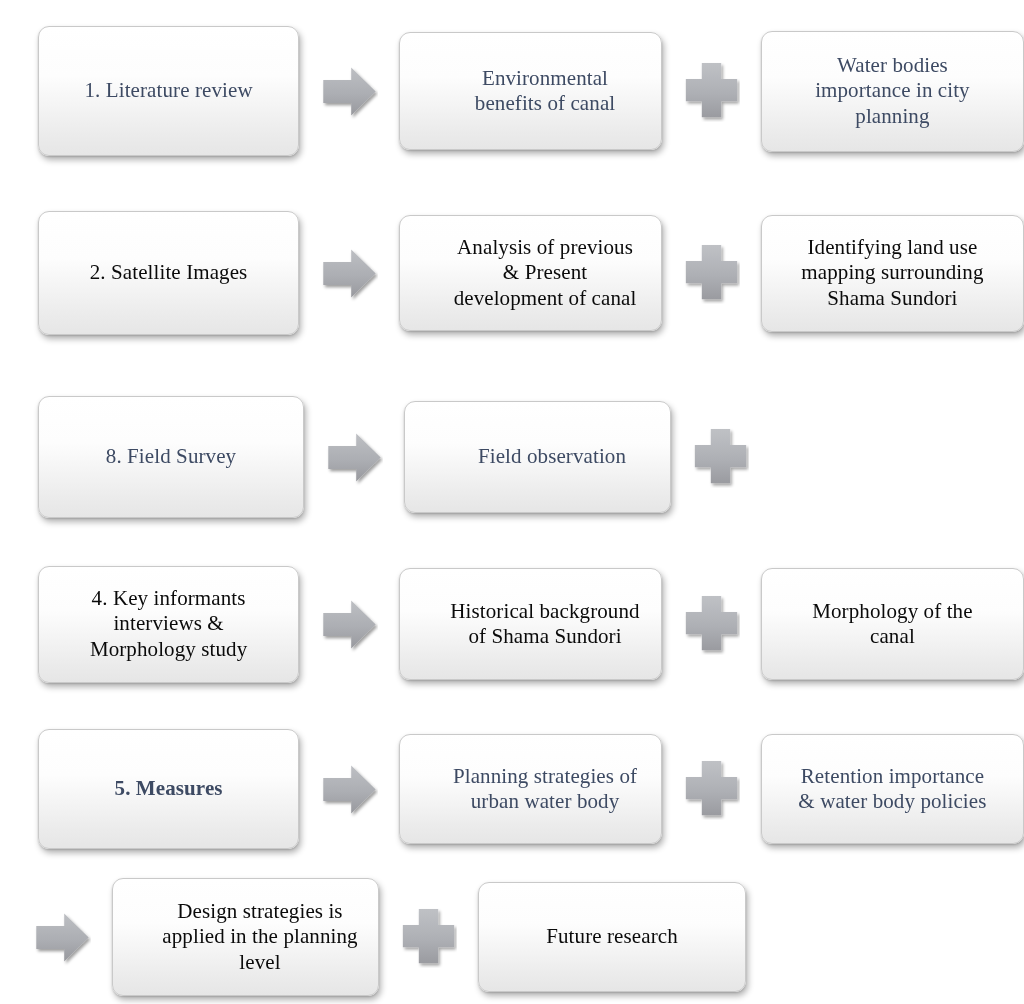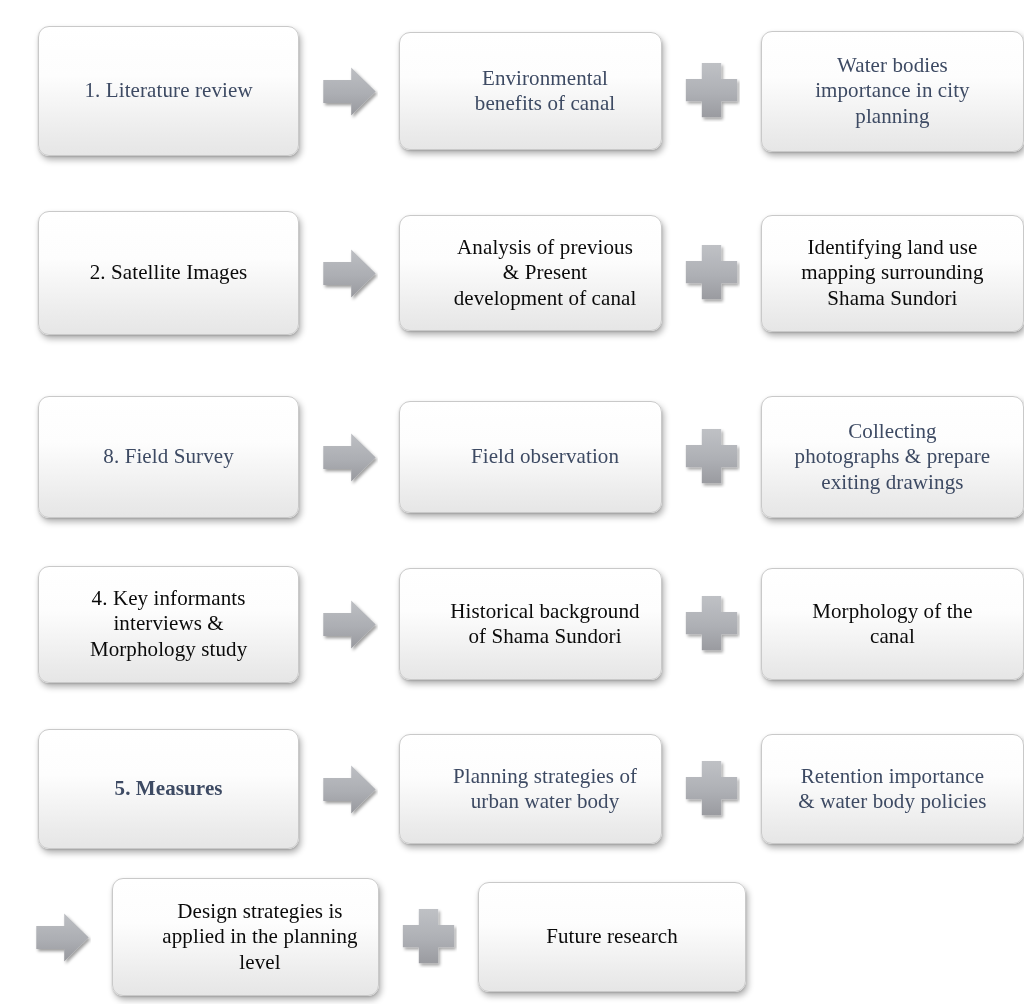--- a/index.html
+++ b/index.html
@@ -189,25 +189,20 @@
       </svg>
     </div>
     <div class="box box-mid ink-blue" style="height:112px;">
       <span class="label">Field observation</span>
     </div>
     <div class="conn conn-cross">
       <svg class="cross-shape" viewBox="0 0 100 108">
         <path d="M33,5 L67,5 L67,33 L95,33 L95,72 L67,72 L67,100 L33,100 L33,72 L5,72 L5,33 L33,33 Z" fill="url(#cgrad1)" filter="url(#cshadow1)"></path>
       </svg>
     </div>
-    <div class="box box-right ink-blue" style="height:122px;">
-      <span class="label">Collecting
-photographs &amp; prepare
-exiting drawings</span>
-    </div>
   </div>
 
   <div class="row" id="row4">
     <div class="gap-left-pad"></div>
     <div class="box box-left ink-black" style="height:117px;">
       <span class="label">4. Key informants
 interviews &amp;
 Morphology study</span>
     </div>
     <div class="conn conn-arrow">

